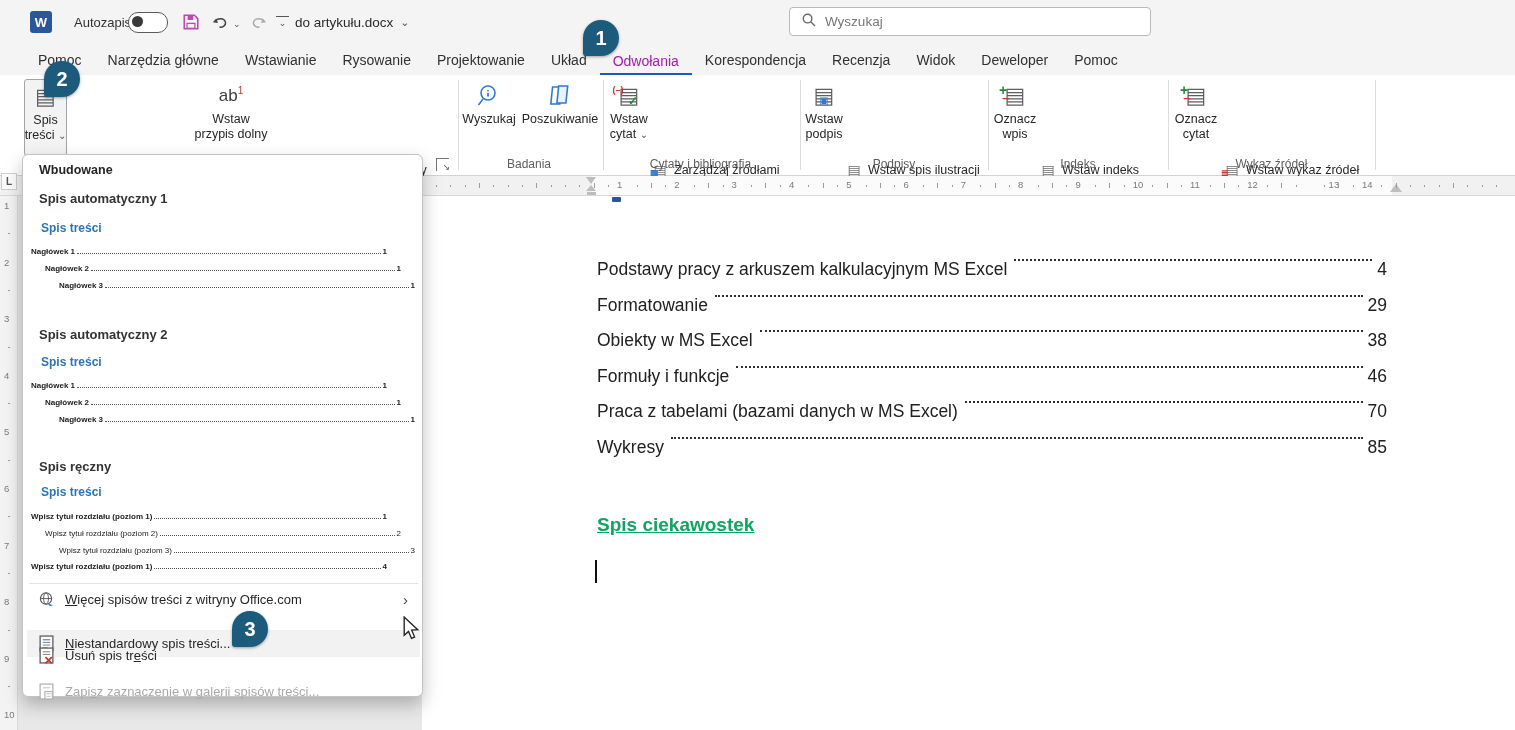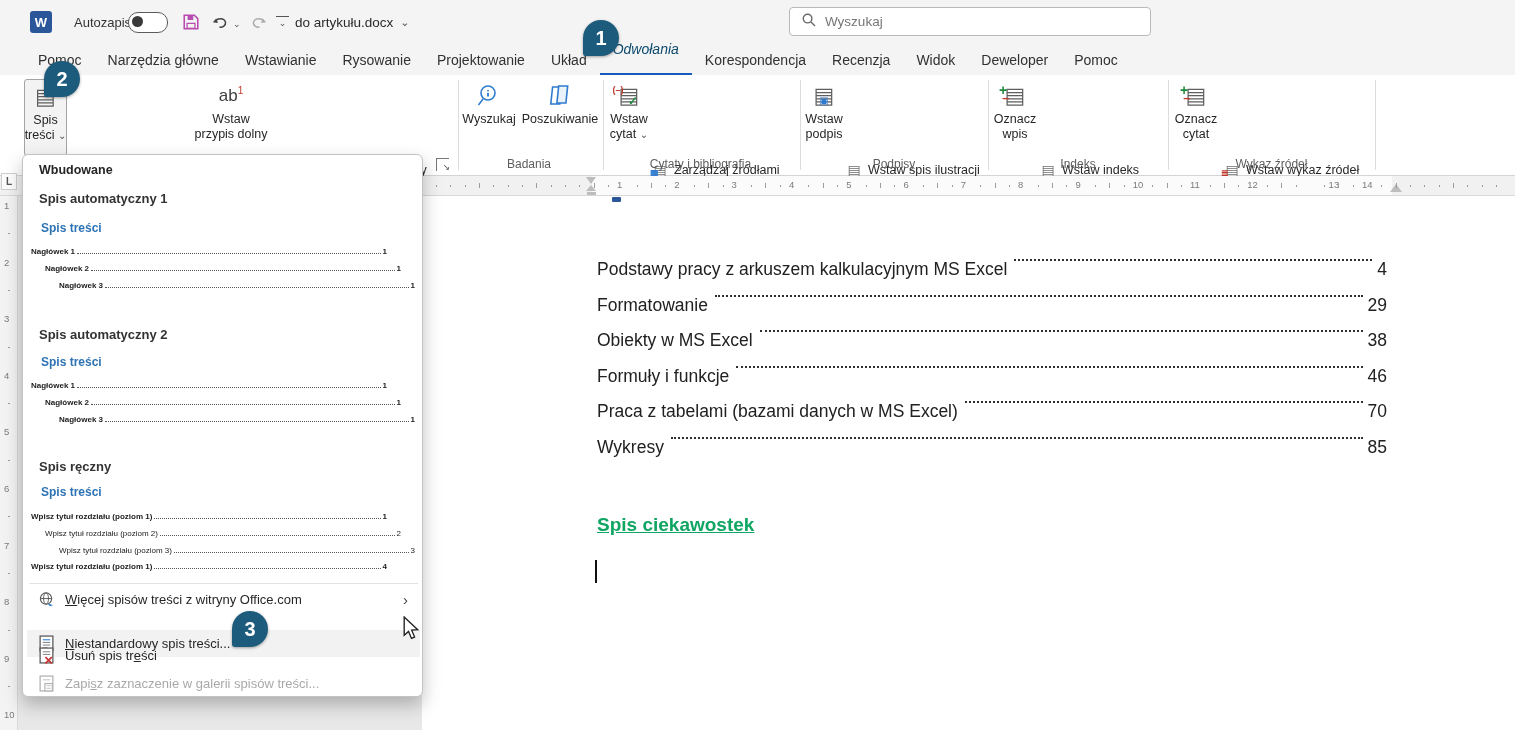--- a/index.html
+++ b/index.html
@@ -16,21 +16,21 @@
   .toggle .knob{position:absolute;left:3px;top:3px;width:11px;height:11px;border-radius:50%;background:#3a3a3a;}
   .tico{position:absolute;display:flex;align-items:center;justify-content:center;}
   #doc-title{left:295px;top:15px;font-size:13.5px;color:#2b2b2b;}
   #doc-title .crt{margin-left:7px;font-size:11px;color:#555;}
   #searchbox{position:absolute;left:789px;top:7px;width:362px;height:29px;background:#fff;
              border:1px solid #b9b9b9;border-radius:4px;display:flex;align-items:center;gap:9px;padding-left:12px;box-sizing:border-box;}
   #searchbox .ph{font-size:13.5px;color:#767676;}
   
   #tabrow{position:absolute;left:25px;top:46px;height:29px;display:flex;align-items:flex-end;gap:0;}
   .tab{padding:0 13px 7px 13px;font-size:14px;color:#323130;white-space:nowrap;}
-  .tab.active{color:#0c4a6e;border-bottom:2.5px solid #185abd;padding-bottom:16px;font-style:italic;}
+  .tab.active{color:#a21caf;border-bottom:2.5px solid #185abd;padding-bottom:4px;}
   
   #ribbon{position:absolute;left:0;top:75px;width:1515px;height:101px;background:#fff;border-bottom:1px solid #d4d4d4;box-sizing:border-box;}
   .rdiv{position:absolute;top:5px;width:1px;height:90px;background:#dcdcdc;}
   .glabel{position:absolute;top:82px;font-size:12px;color:#5d5d5d;text-align:center;}
   .srow{position:absolute;display:flex;align-items:center;gap:6px;height:22px;font-size:12.5px;color:#262626;white-space:nowrap;}
   .srow .crt{font-size:10px;color:#555;margin-left:3px;}
   .srow.gray, .srow.gray .dic{color:#ababab;}
   .bigbtn{position:absolute;top:4px;height:77px;display:flex;flex-direction:column;align-items:center;font-size:12.5px;color:#262626;}
   .bigbtn .bicon{height:33px;display:flex;align-items:center;justify-content:center;}
   .bigbtn .blabel{text-align:center;line-height:14.5px;white-space:nowrap;}
@@ -73,21 +73,21 @@
   .gtitle{position:absolute;left:16px;font-size:13px;font-weight:600;color:#333;}
   .ghead{position:absolute;left:18px;font-size:12px;font-weight:700;color:#2e74b5;}
   .prow{position:absolute;left:8px;width:356px;display:flex;align-items:flex-end;font-size:8px;color:#1c1c1c;font-weight:600;height:11px;}
   .prow.b{font-weight:700;}
   .prow.n{font-weight:400;}
   .prow .plead{flex:1;border-bottom:1.5px dotted #555;margin:0 2px 2px 2px;}
   .lv1{padding-left:14px;} .lv2{padding-left:28px;}
   .msep{position:absolute;left:6px;top:428px;width:389px;border-top:1px solid #e2e2e2;}
   .mitem{position:absolute;left:4px;width:393px;height:27px;display:flex;align-items:center;gap:10px;padding-left:10px;box-sizing:border-box;font-size:13px;color:#262626;}
   .mitem.hover{background:#f2f2f2;}
-  .mitem.disabled{color:#a9a9a9;}
+  .mitem.disabled{color:#a9a9a9;margin-top:8px;}
   .mitem .micon{width:18px;height:18px;display:flex;align-items:center;justify-content:center;}
   .mitem .subarrow{position:absolute;right:12px;font-size:15px;color:#444;}
   
   .badge{position:absolute;width:36px;height:36px;background:#1d5b7d;border-radius:50% 50% 50% 3px;color:#fff;
          font-size:20px;font-weight:700;display:flex;align-items:center;justify-content:center;z-index:60;box-shadow:0 1px 3px rgba(0,0,0,.35);}
   #mouse-cursor{position:absolute;left:403px;top:616px;z-index:70;}
 </style>
 </head>
 <body>
 

